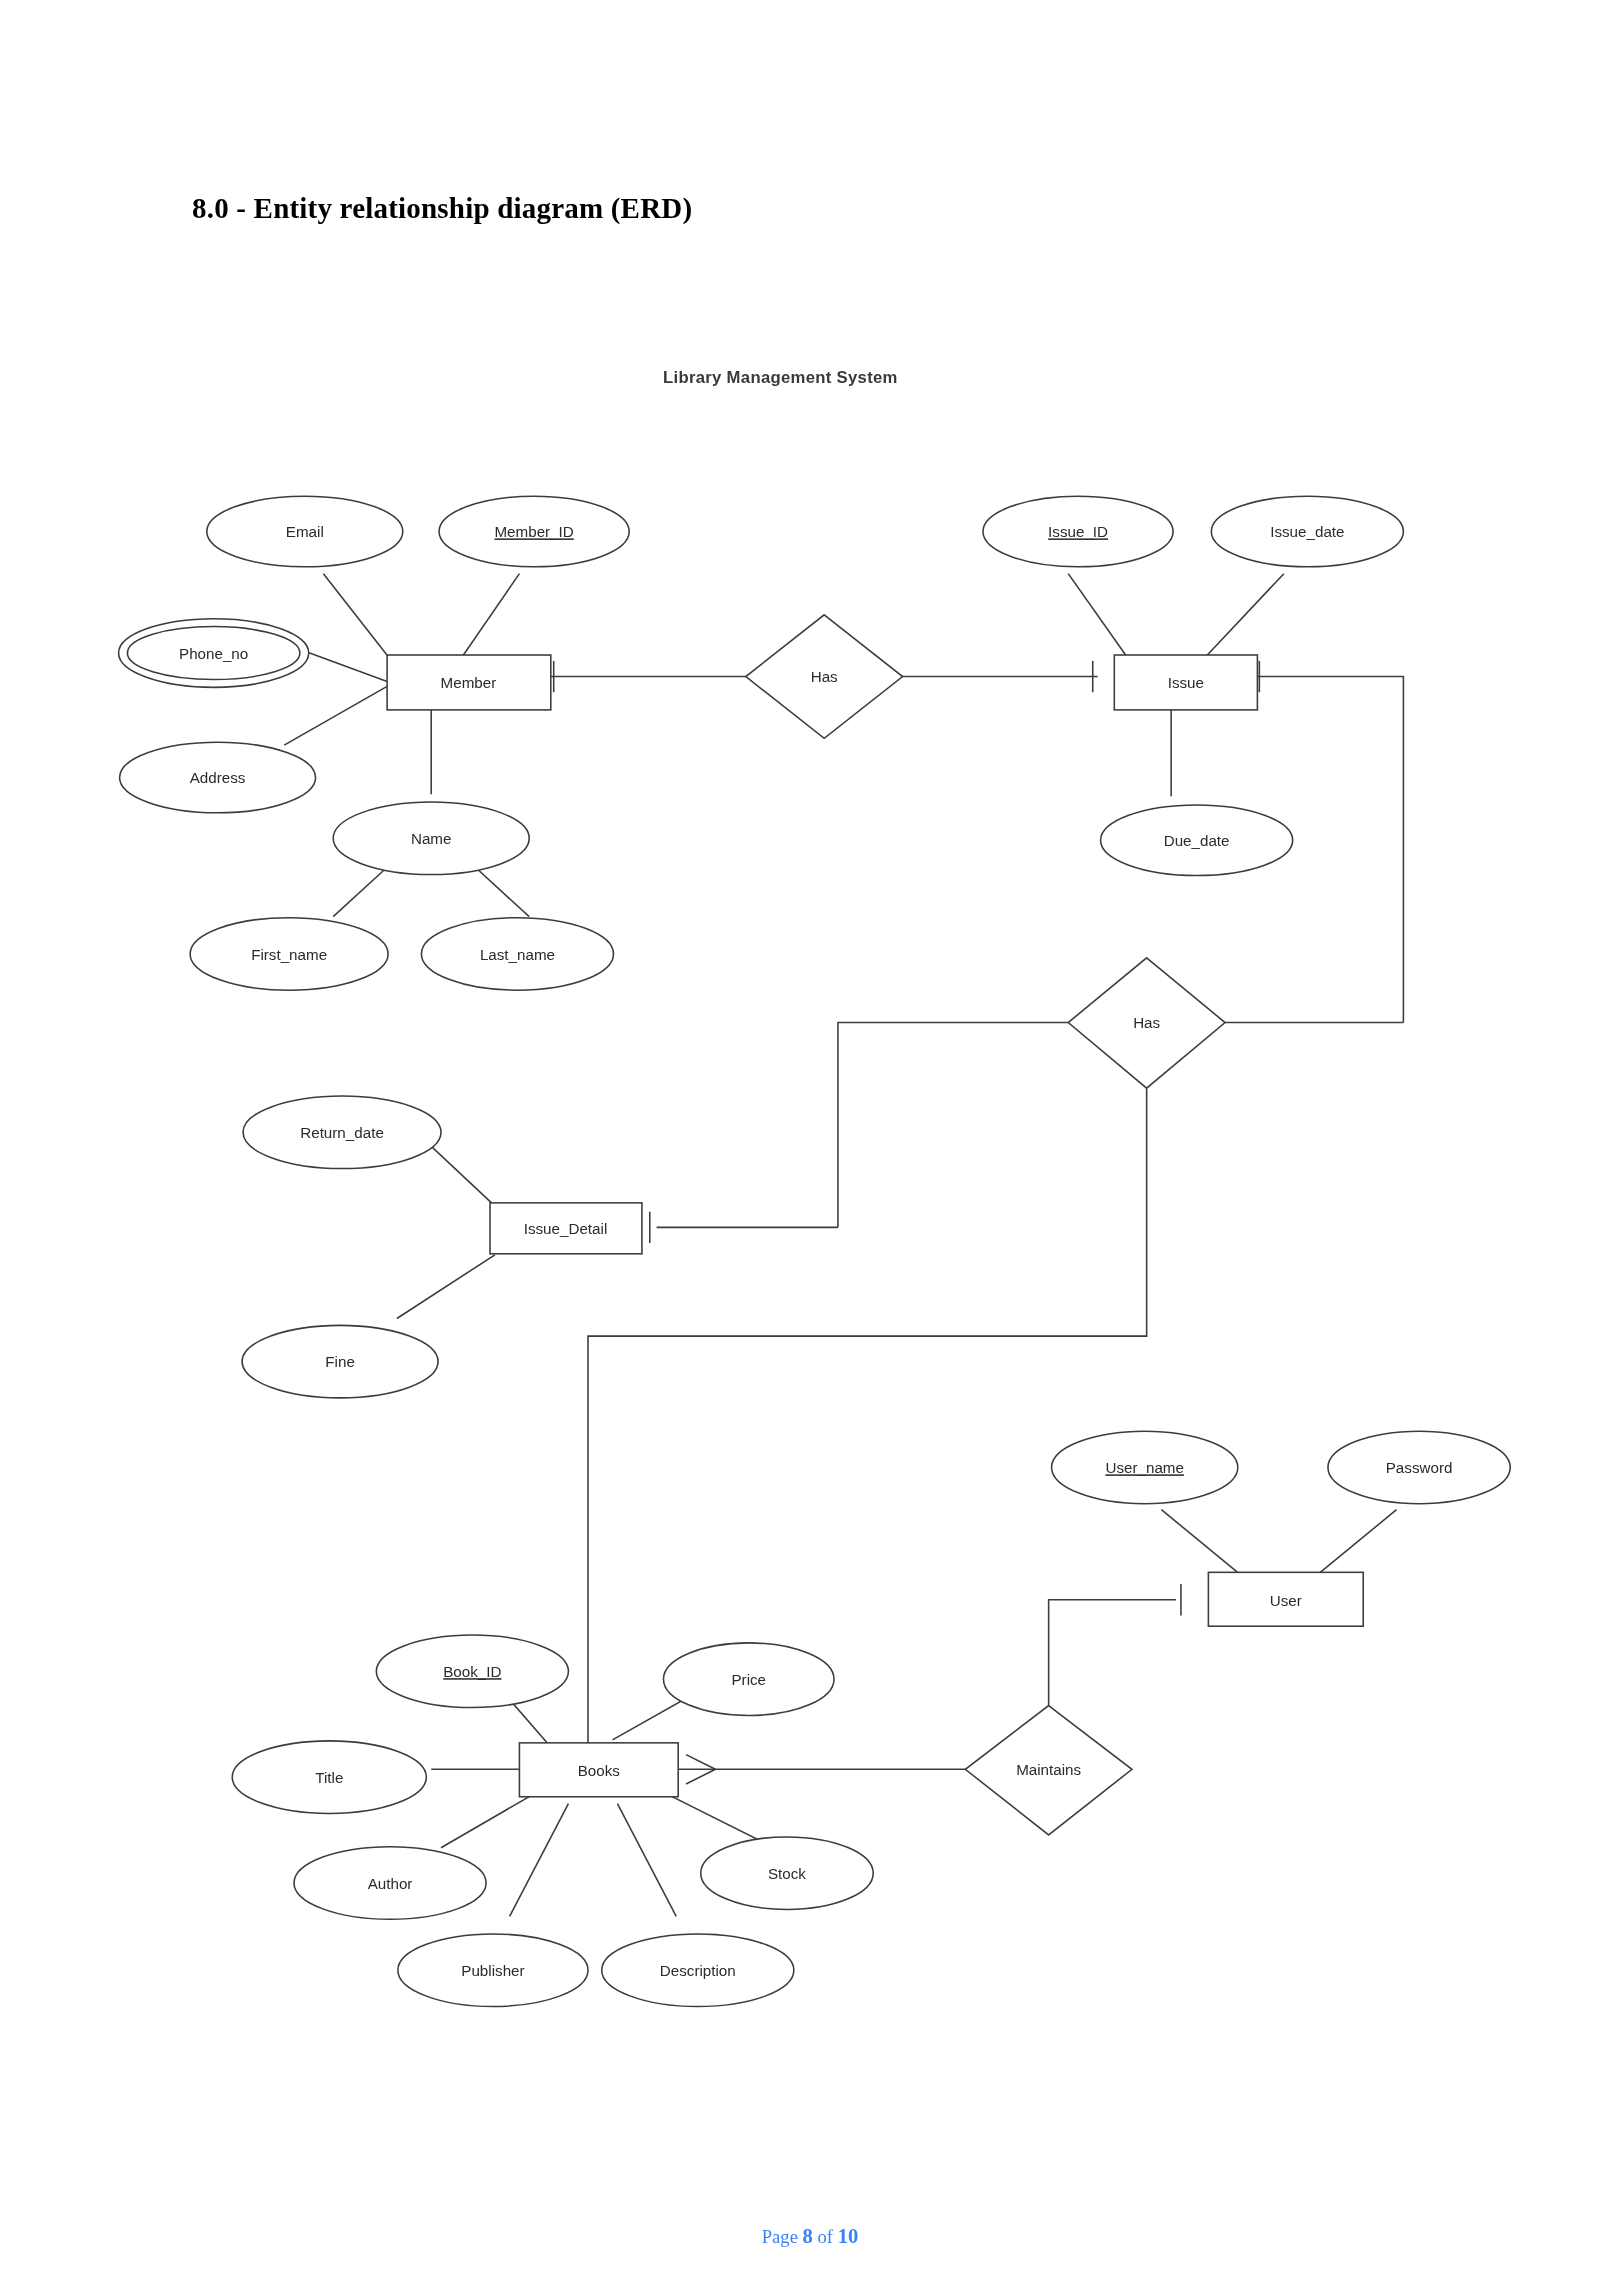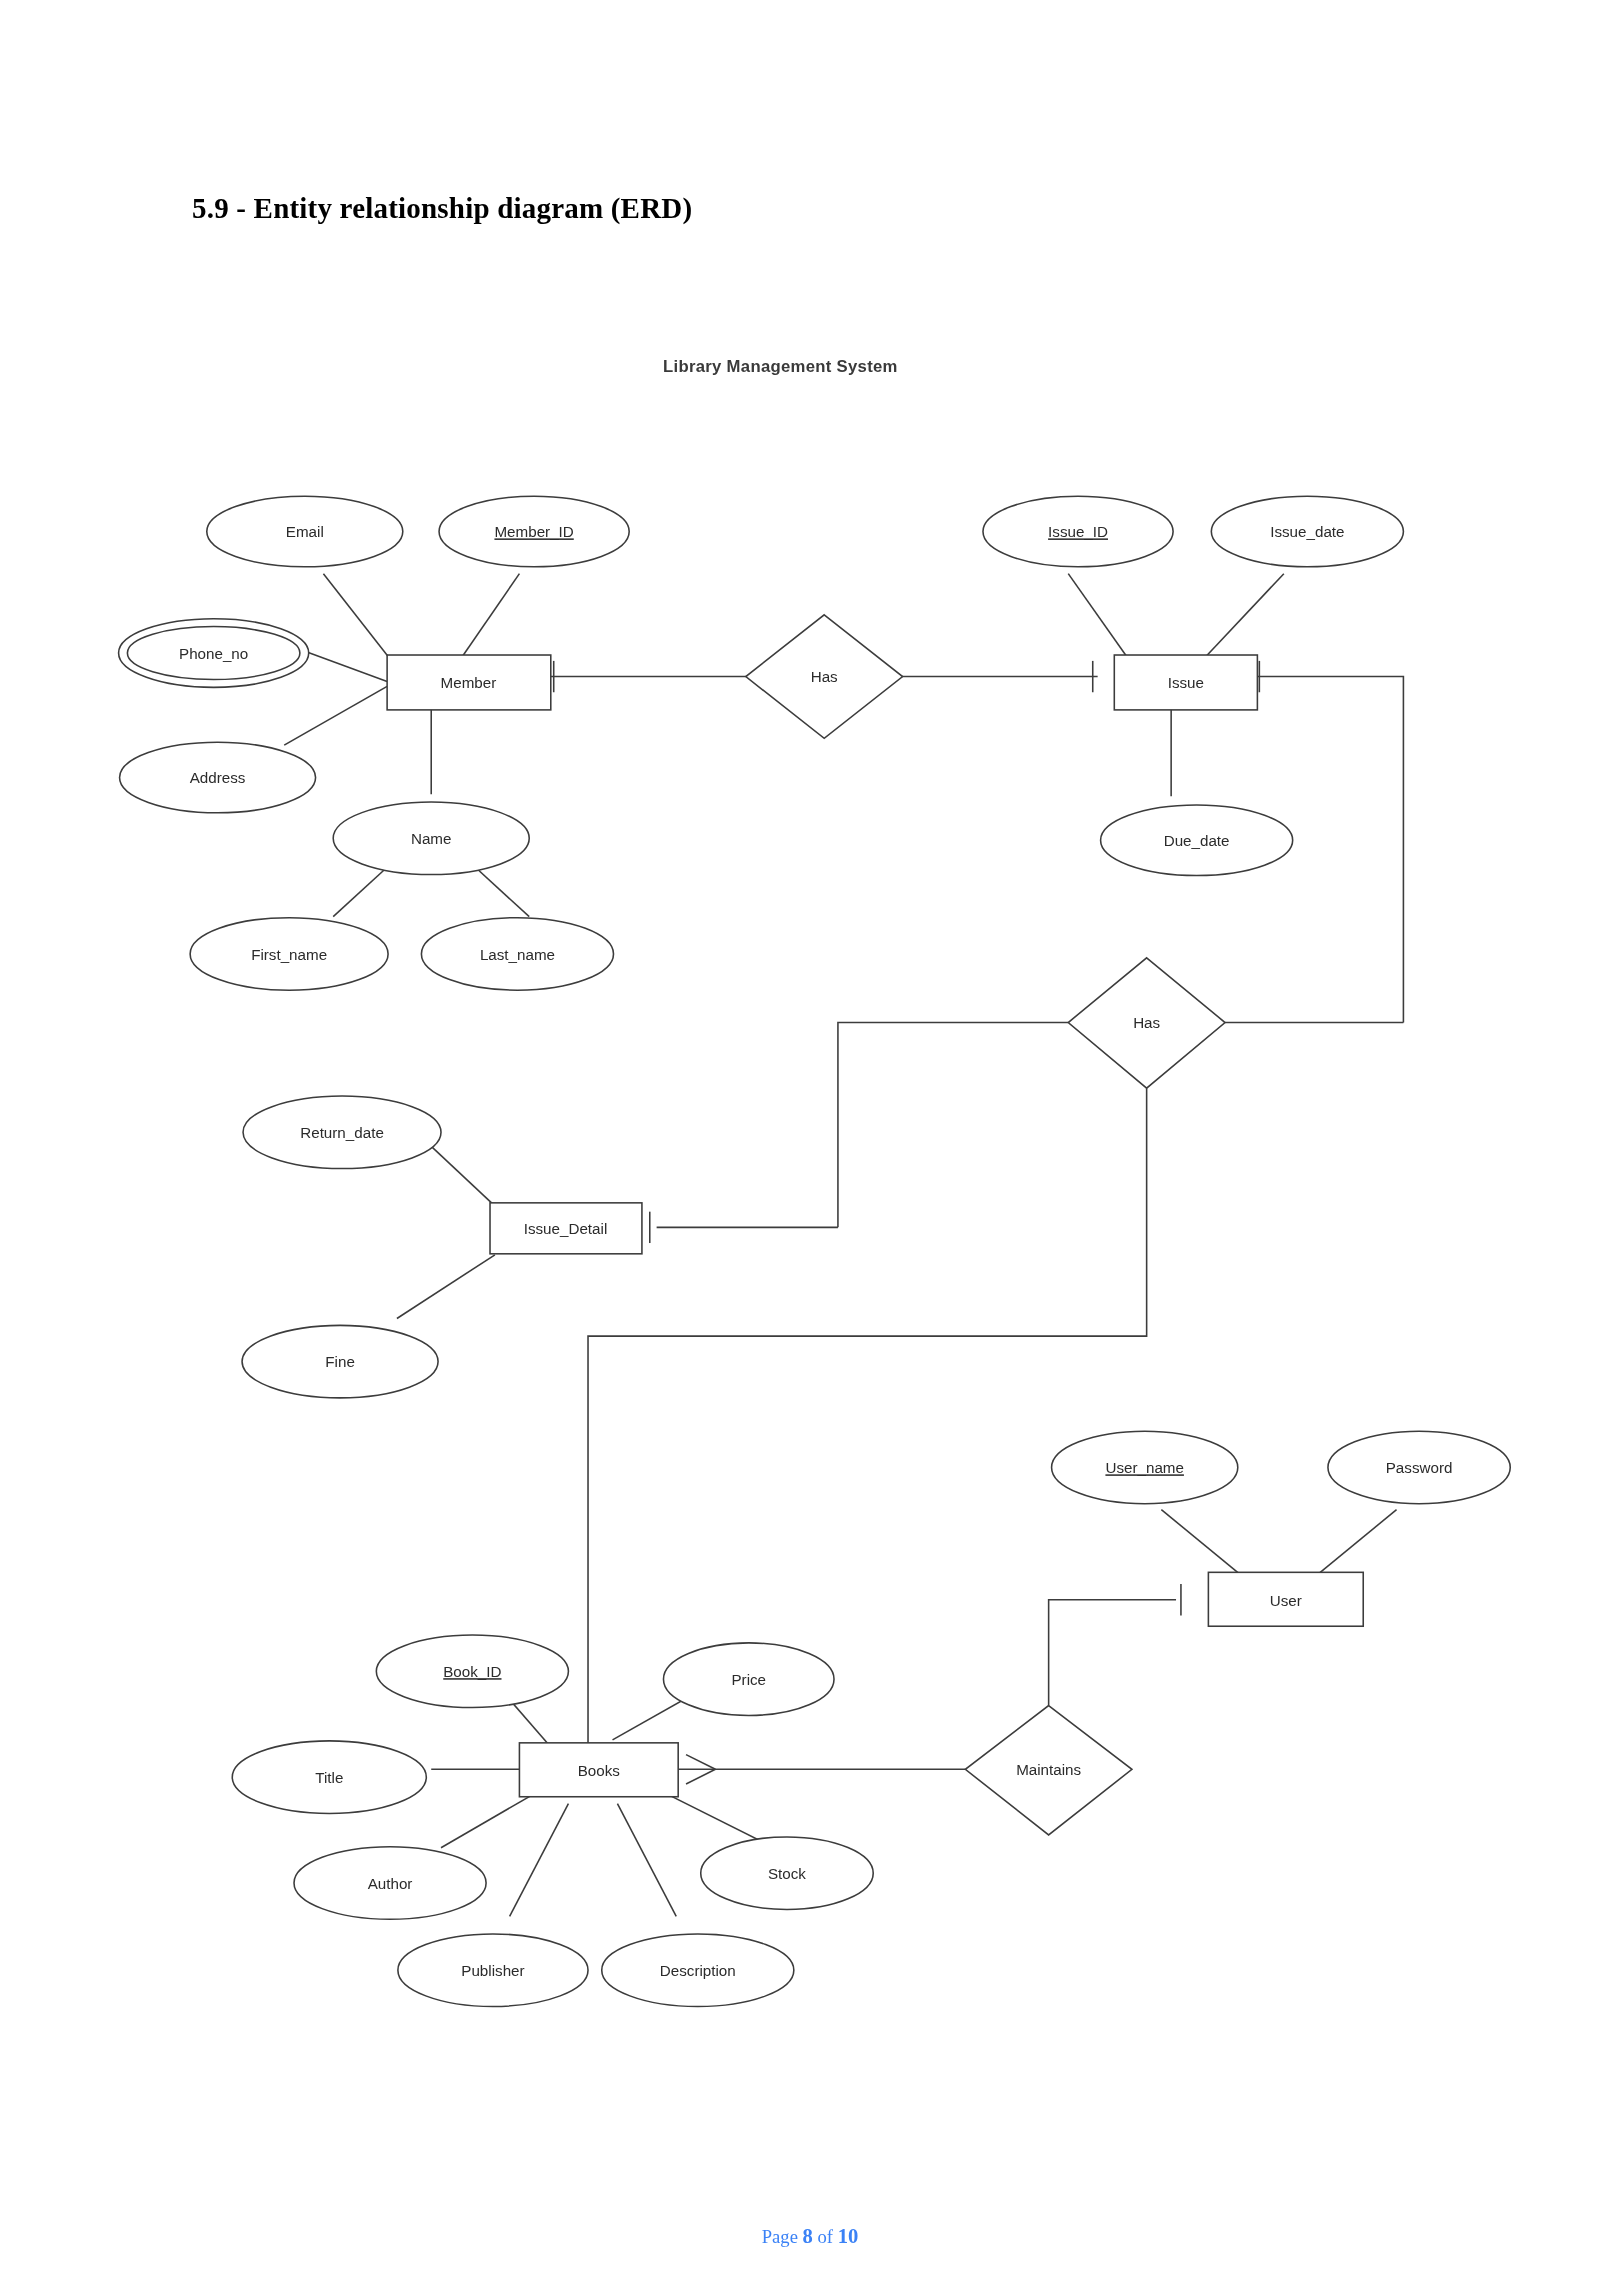--- a/index.html
+++ b/index.html
@@ -29,21 +29,21 @@
     font-family: "Liberation Serif", serif;
     font-weight: bold;
     font-size: 29px;
     letter-spacing: 0.2px;
     color: #000000;
     white-space: nowrap;
   }
   #diagram-title {
     position: absolute;
     left: 663px;
-    top: 357px;
+    top: 368px;
     font-size: 16.7px;
     font-weight: bold;
     color: #3a3a3a;
     white-space: nowrap;
     letter-spacing: 0.3px;
   }
   #erd-canvas {
     position: absolute;
     left: 0;
     top: 0;
@@ -81,21 +81,21 @@
     stroke: #3c3c3c;
     stroke-width: 1.6;
     fill: none;
   }
 </style>
 </head>
 <body>
 
 <div id="page">
 
-  <div id="heading">5.9 - Entity relationship diagram (ERD)</div>
+  <div id="heading">8.0 - Entity relationship diagram (ERD)</div>
 
   <div id="diagram-title">Library Management System</div>
 
   <svg id="erd-canvas" viewBox="0 0 1653 2339" xmlns="http://www.w3.org/2000/svg">
 
     <g>
 
       <line class="erd-line" x1="412" y1="690" x2="330" y2="585"></line>
       <line class="erd-line" x1="470" y1="672" x2="530" y2="585"></line>
       <line class="erd-line" x1="395" y1="695" x2="300" y2="660"></line>

